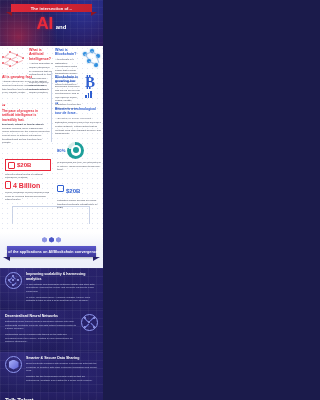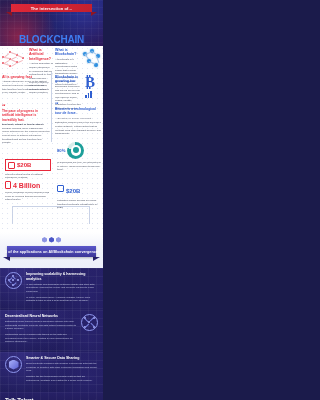--- a/index.html
+++ b/index.html
@@ -229,22 +229,23 @@
 
 <div class="page">
 
   <div class="header">
     <div class="hdr-grid"></div>
     <div class="ribbon-tail-l"></div>
     <div class="ribbon-tail-r"></div>
     <div class="ribbon-top">
       <span>The intersection of...</span>
     </div>
-    <div class="title-row2">
-      <span class="t-bc">BLOCKCHAIN</span>
+    <div class="title-row">
+      <span class="t-ai">AI</span>
+      <span class="t-and">and</span>
     </div>
   </div>
 
   <div class="body-white">
     <div class="dotgrid"></div>
 
     <div class="row" style="top:2px;left:1px;width:52px;">
       <div class="nn">
         <i style="left:1px;top:8px"></i>
           <i style="left:1px;top:14px"></i>

